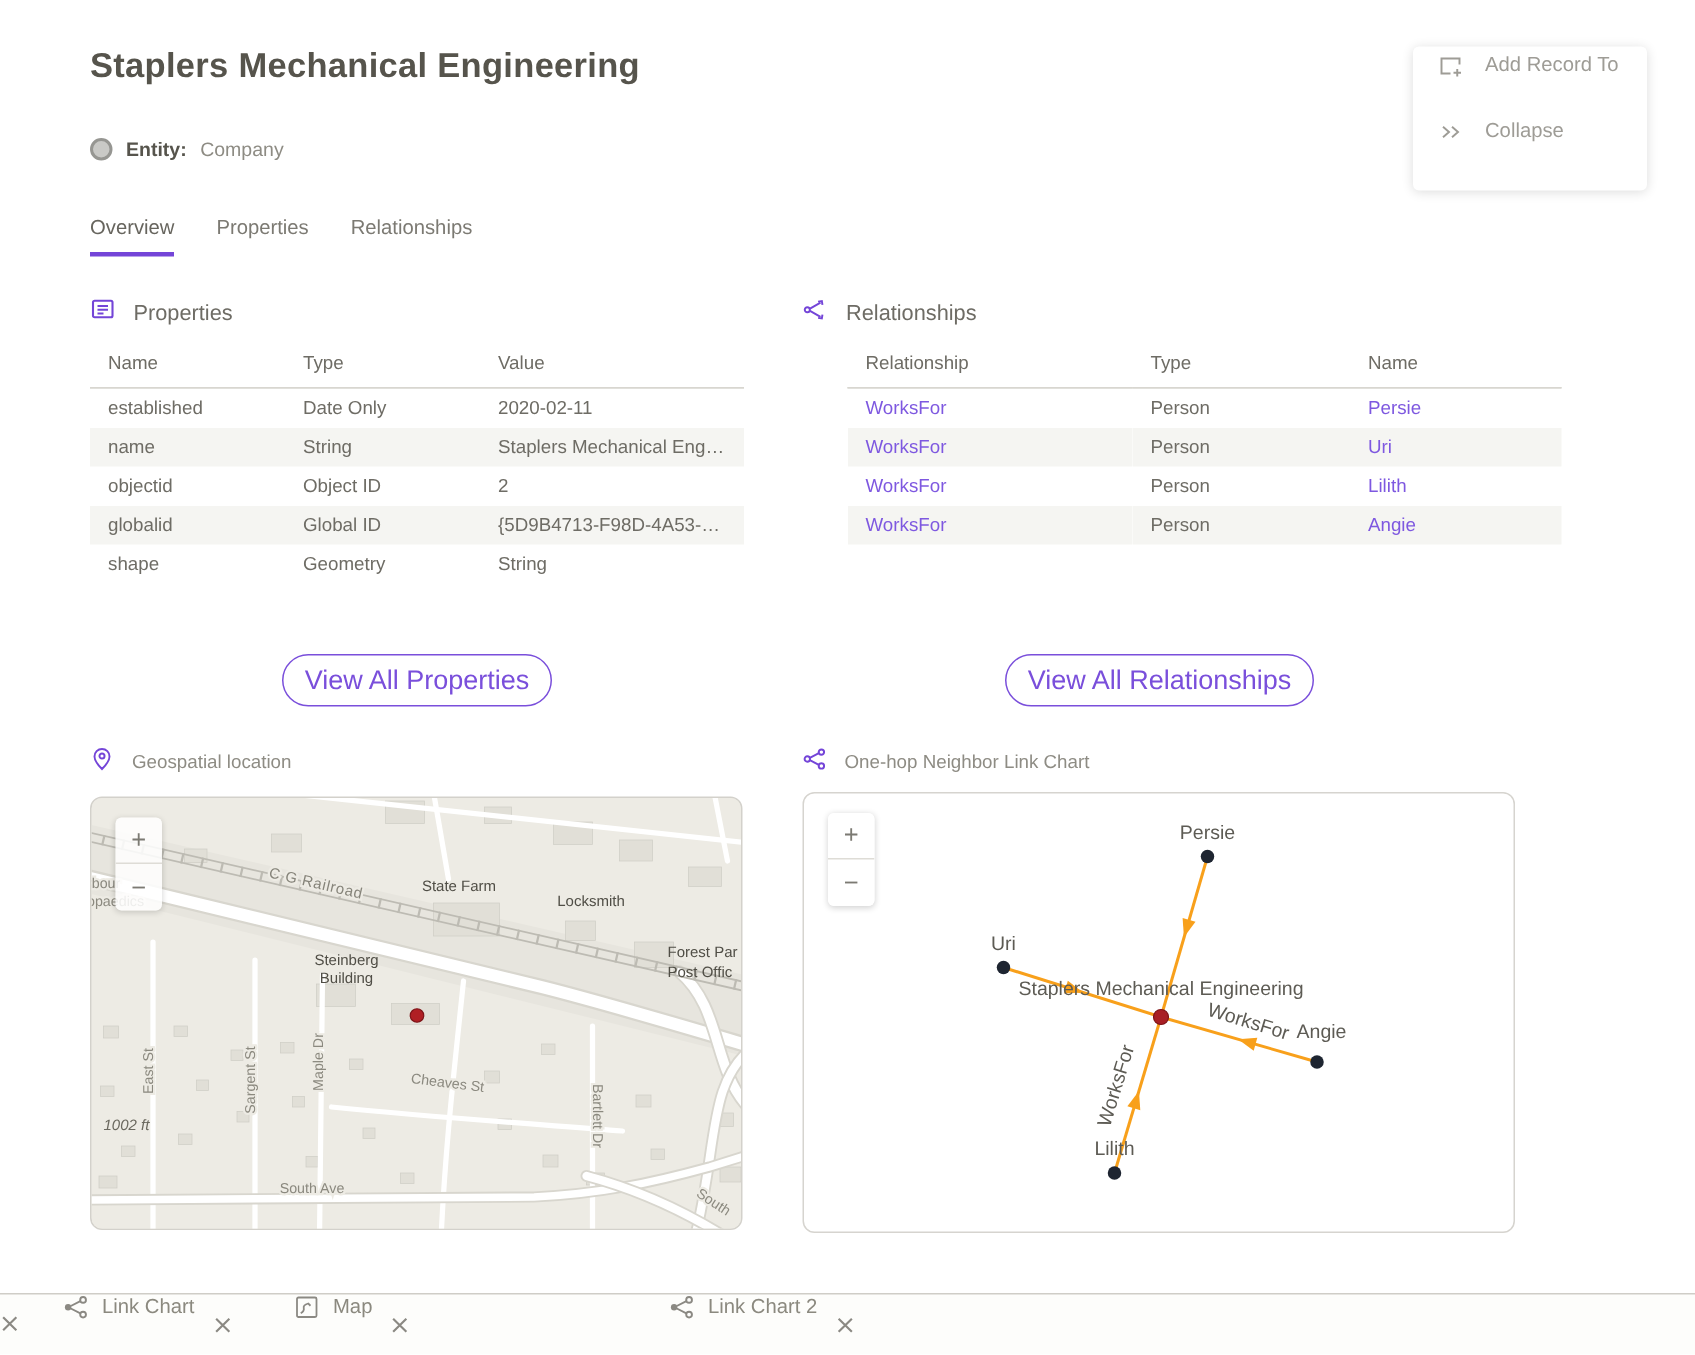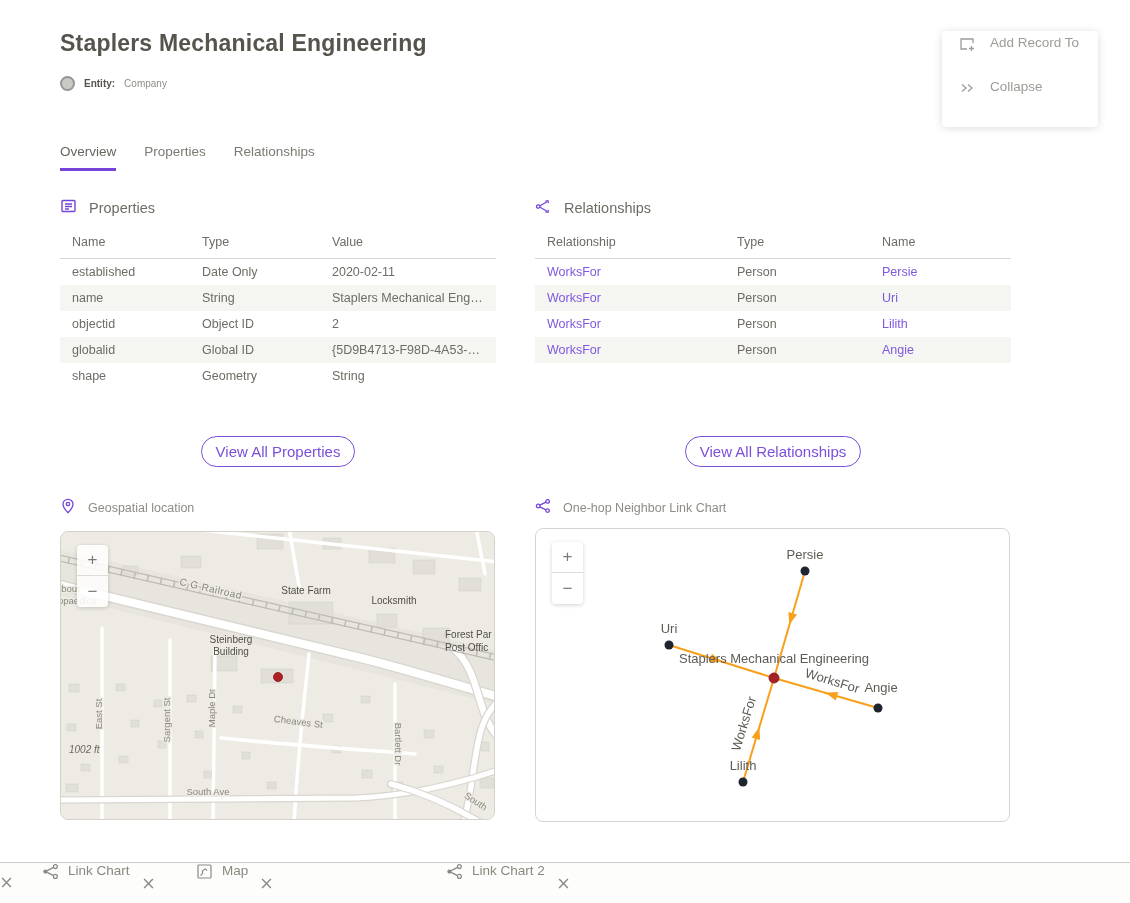--- a/index.html
+++ b/index.html
@@ -5,21 +5,21 @@
   * { margin:0; padding:0; box-sizing:border-box; }
   html,body { width:1130px; height:903px; }
   body {
     position:relative; overflow:hidden; background:#ffffff;
     font-family:"Liberation Sans", sans-serif; color:#6e6c65;
   }
   .abs { position:absolute; }
 
   
   .page-title { left:60px; top:30px; font-size:23px; font-weight:700; color:#56544c; letter-spacing:.2px; }
-  .entity-row { left:60px; top:76px; display:flex; align-items:center; gap:9px; font-size:10px; }
+  .entity-row { left:60px; top:92px; display:flex; align-items:center; gap:9px; font-size:13px; }
   .entity-dot { width:15px; height:15px; border-radius:50%; background:#c9c9c6; border:2px solid #969692; }
   .entity-label { font-weight:700; color:#56544c; }
   .entity-value { color:#8e8c84; }
 
   
   .menu-card { left:942px; top:31px; width:156px; background:#fff; border-radius:4px;
     box-shadow:0 1px 8px rgba(0,0,0,.14); padding:4px 0; }
   .menu-item { display:flex; align-items:flex-start; gap:14px; height:44px; padding:0 16px;
     color:#9e9c96; font-size:13.5px; cursor:pointer; }
   .menu-item svg { flex:0 0 auto; }
@@ -35,21 +35,21 @@
 
   
   table.data-table { border-collapse:collapse; font-size:12.5px; color:#6e6c65; table-layout:fixed; }
   .data-table th { text-align:left; font-weight:400; padding:5px 4px 9px 12px; border-bottom:1px solid #d8d6d0; }
   .data-table td { padding:6px 4px 6px 12px; height:26px; overflow:hidden; white-space:nowrap; }
   .data-table tbody tr:nth-child(even) { background:#f5f5f2; }
   .lnk { color:#7e58e0; cursor:pointer; }
 
   .btn-row { text-align:center; }
   .pill-btn { display:inline-block; background:#fff; border:1px solid #7a4fdb; color:#7a4fdb;
-    border-radius:18px; padding:6px 14px; font-size:15px; font-family:inherit; cursor:pointer; }
+    border-radius:18px; padding:6px 14px; font-size:18px; font-family:inherit; cursor:pointer; }
 
   
   .map-card { left:60px; top:531px; width:435px; height:289px; border:1px solid #d3d1cb;
     border-radius:8px; overflow:hidden; background:#edebe4; }
   .chart-card { left:535px; top:528px; width:475px; height:294px; border:1px solid #d6d4cf;
     border-radius:8px; overflow:hidden; background:#fff; }
   .zoom-ctl { position:absolute; left:16px; top:13px; width:31px; border-radius:4px; overflow:hidden;
     box-shadow:0 1px 4px rgba(0,0,0,.18); background:rgba(255,255,255,.85); z-index:5; }
   .zoom-btn { width:31px; height:31px; display:flex; align-items:center; justify-content:center;
     font-size:17px; color:#7c7a73; background:transparent; border:none; cursor:pointer; font-family:inherit; }
@@ -169,21 +169,21 @@
   <span>
     <svg width="17" height="17" viewBox="0 0 17 17" fill="none" stroke="#7445d8" stroke-width="1.3">
       <circle cx="3.2" cy="8.5" r="1.7"></circle>
       <path d="M5 7.7 L12 3.7 M5 9.3 L12 13.3"></path>
       <path d="M10.4 3.1 l2.5 -.4 .4 2.5 M10.4 13.9 l2.5 .4 .4 -2.5"></path>
     </svg>
   </span>
   <span>Relationships</span>
 </div>
 
-<table class="abs data-table" style="left:535px; top:230px; width:476px">
+<table class="abs data-table" style="left:565px; top:230px; width:476px">
   <colgroup>
       <col style="width:190px">
       <col style="width:145px">
       <col>
     </colgroup>
   <thead>
     <tr>
       <th>Relationship</th>
       <th>Type</th>
       <th>Name</th>

